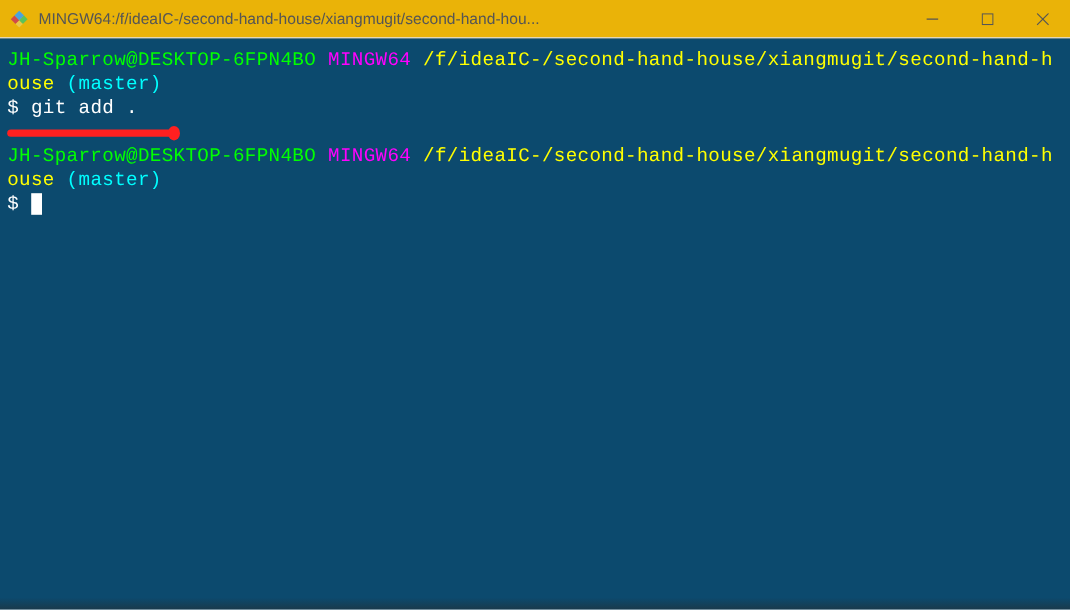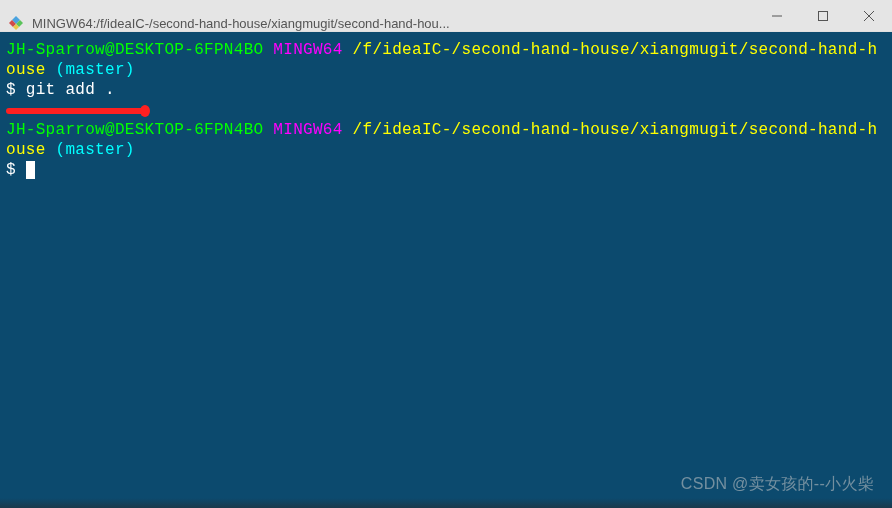--- a/index.html
+++ b/index.html
@@ -17,23 +17,23 @@
     }
     .window {
       width: 100%;
       height: 100%;
       background: #fff;
       display: flex;
       flex-direction: column;
     }
     .titlebar {
       height: 32px;
-      background: #e5e5e5;
+      background: #eab308;
       display: flex;
-      align-items: flex-end;
+      align-items: center;
       padding-left: 8px;
       border-bottom: 1px solid #e0e0e0;
     }
     .app-icon {
       width: 16px;
       height: 16px;
       margin-right: 8px;
       display: flex;
       align-items: center;
       justify-content: center;
@@ -161,16 +161,15 @@
   </div>
 
   <div class="terminal">
     <div class="line"><span class="green">JH-Sparrow@DESKTOP-6FPN4BO</span> <span class="magenta">MINGW64</span> <span class="yellow">/f/ideaIC-/second-hand-house/xiangmugit/second-hand-house</span> <span class="cyan">(master)</span></div>
     <div class="line"><span class="white">$</span> <span class="white">git add .</span></div>
     <div class="underline-mark"></div>
     <div class="line">&nbsp;</div>
     <div class="line"><span class="green">JH-Sparrow@DESKTOP-6FPN4BO</span> <span class="magenta">MINGW64</span> <span class="yellow">/f/ideaIC-/second-hand-house/xiangmugit/second-hand-house</span> <span class="cyan">(master)</span></div>
     <div class="line"><span class="white">$</span> <span class="cursor-block"></span></div>
 
-    <div class="watermark">CSDN @卖女孩的--小火柴</div>
     <div class="bottom-shadow"></div>
   </div>
 </div>
 
 </body></html>

